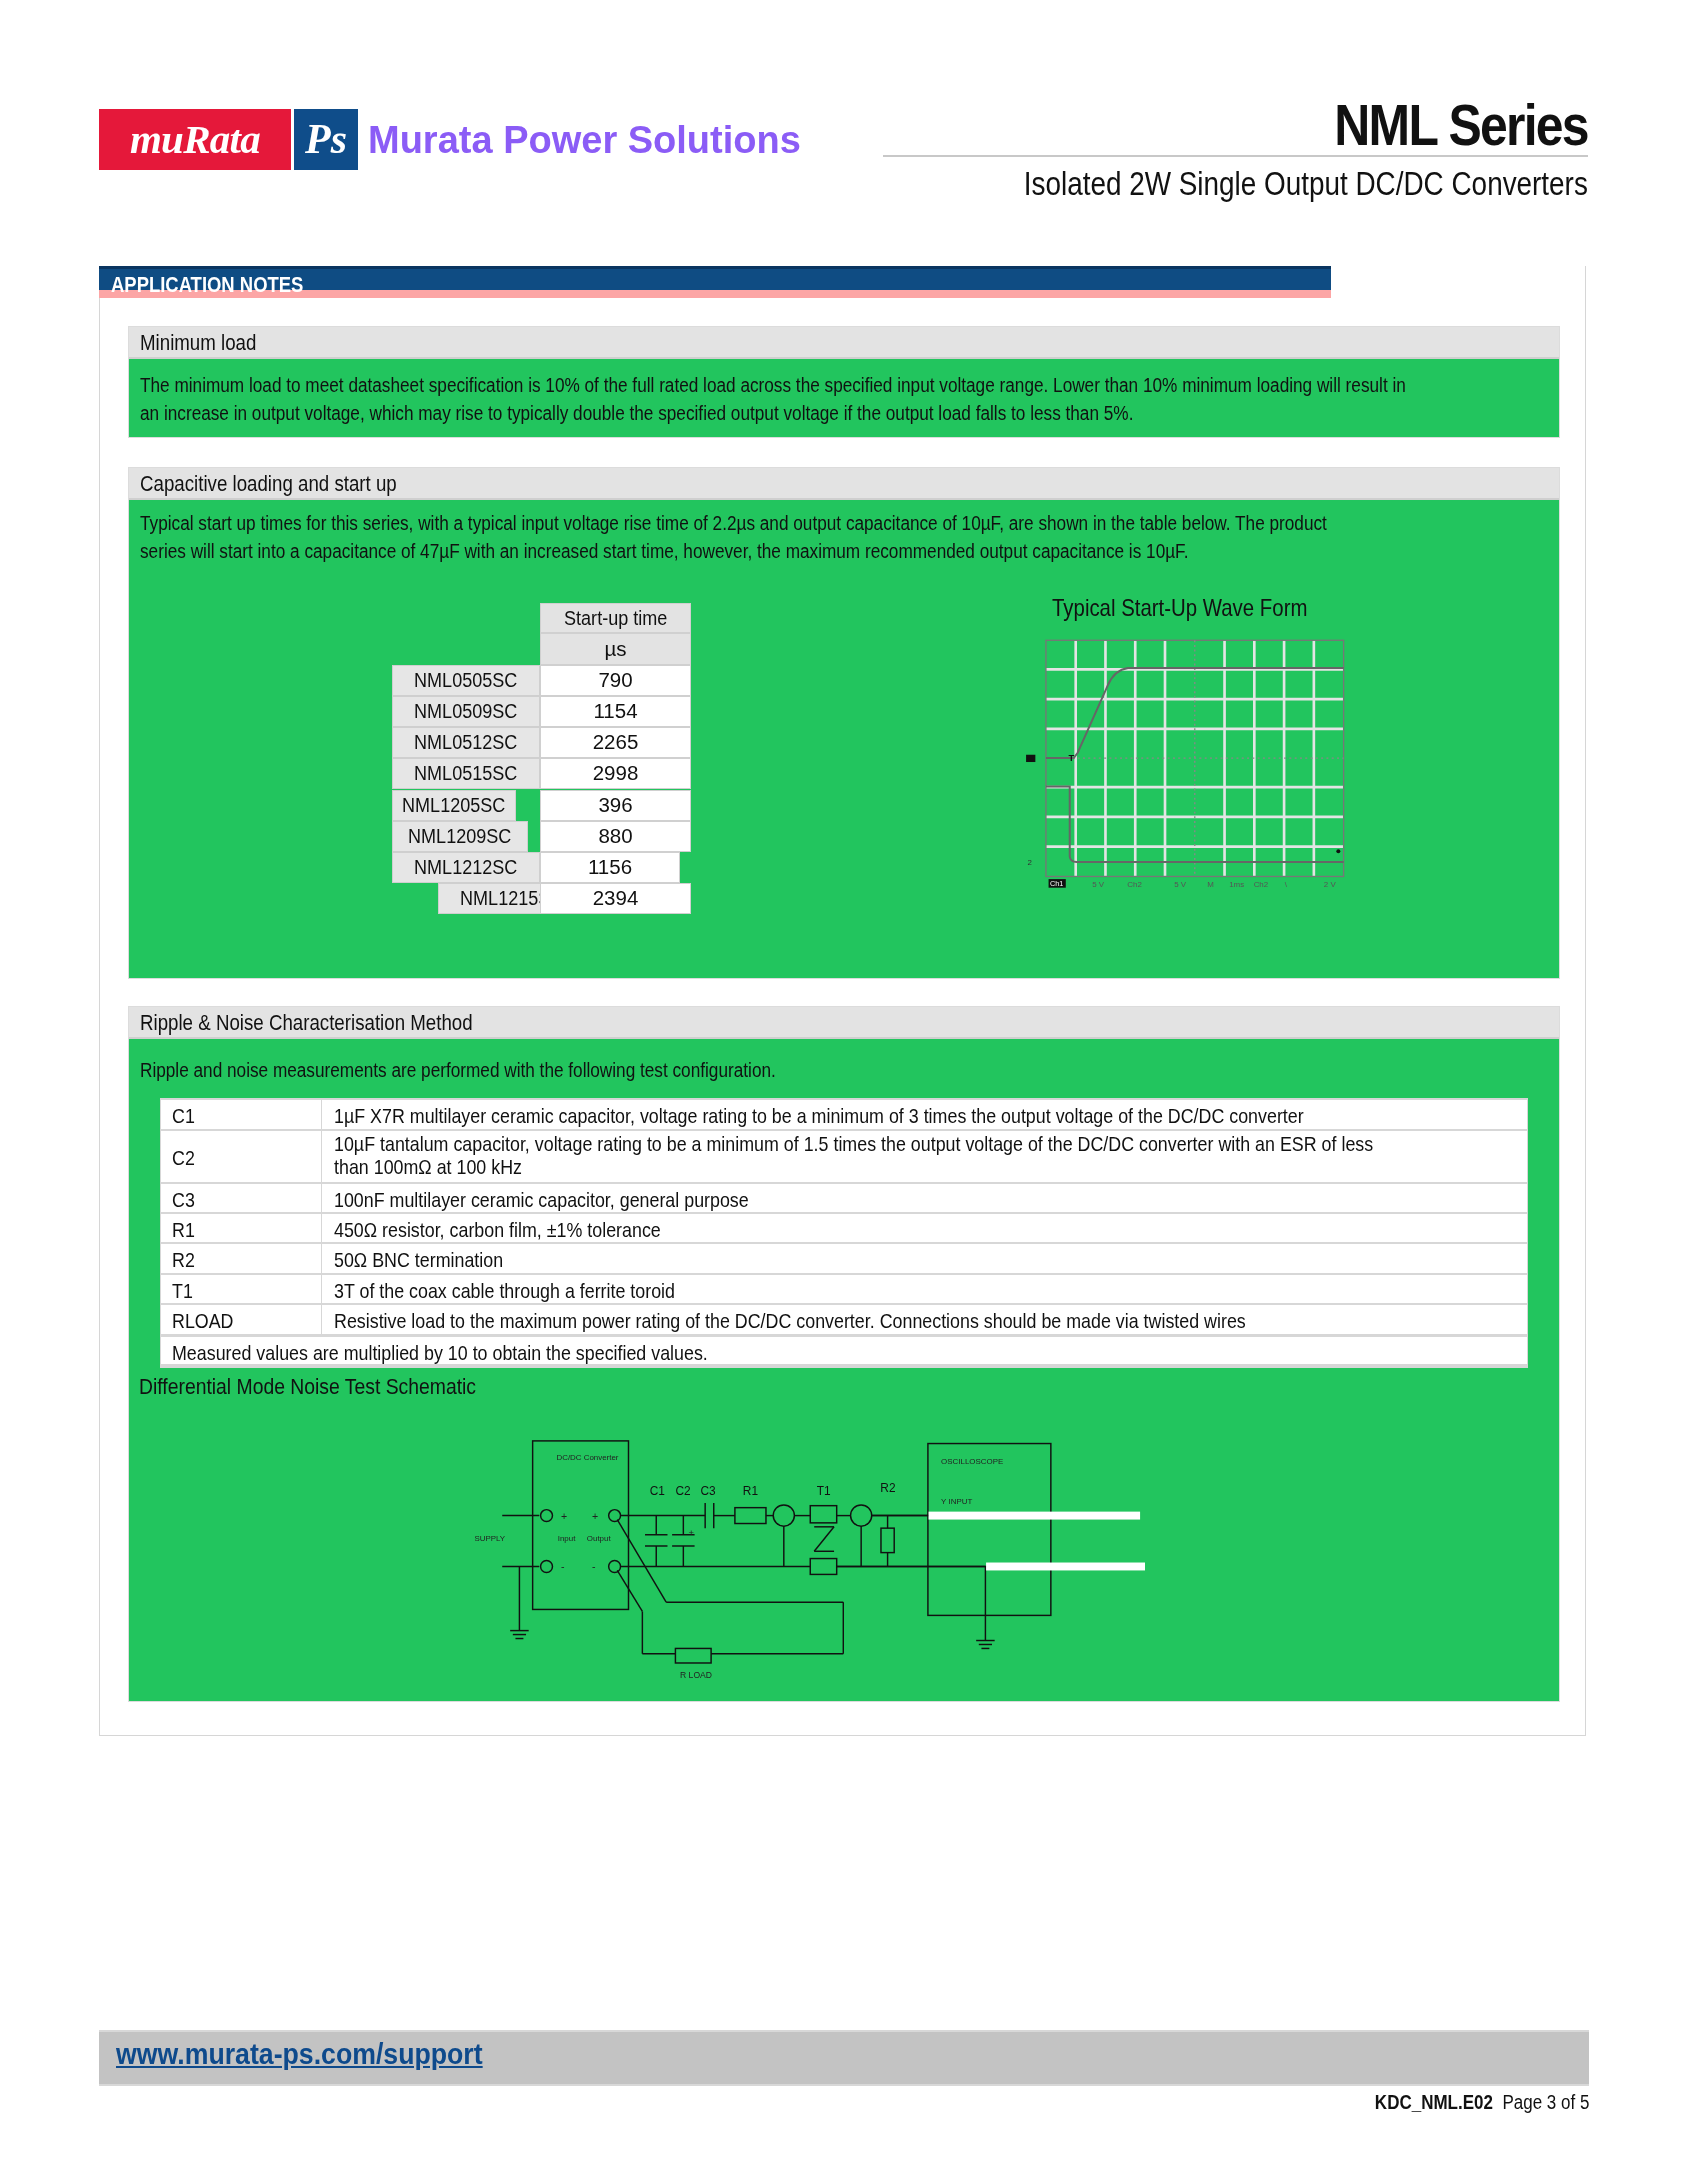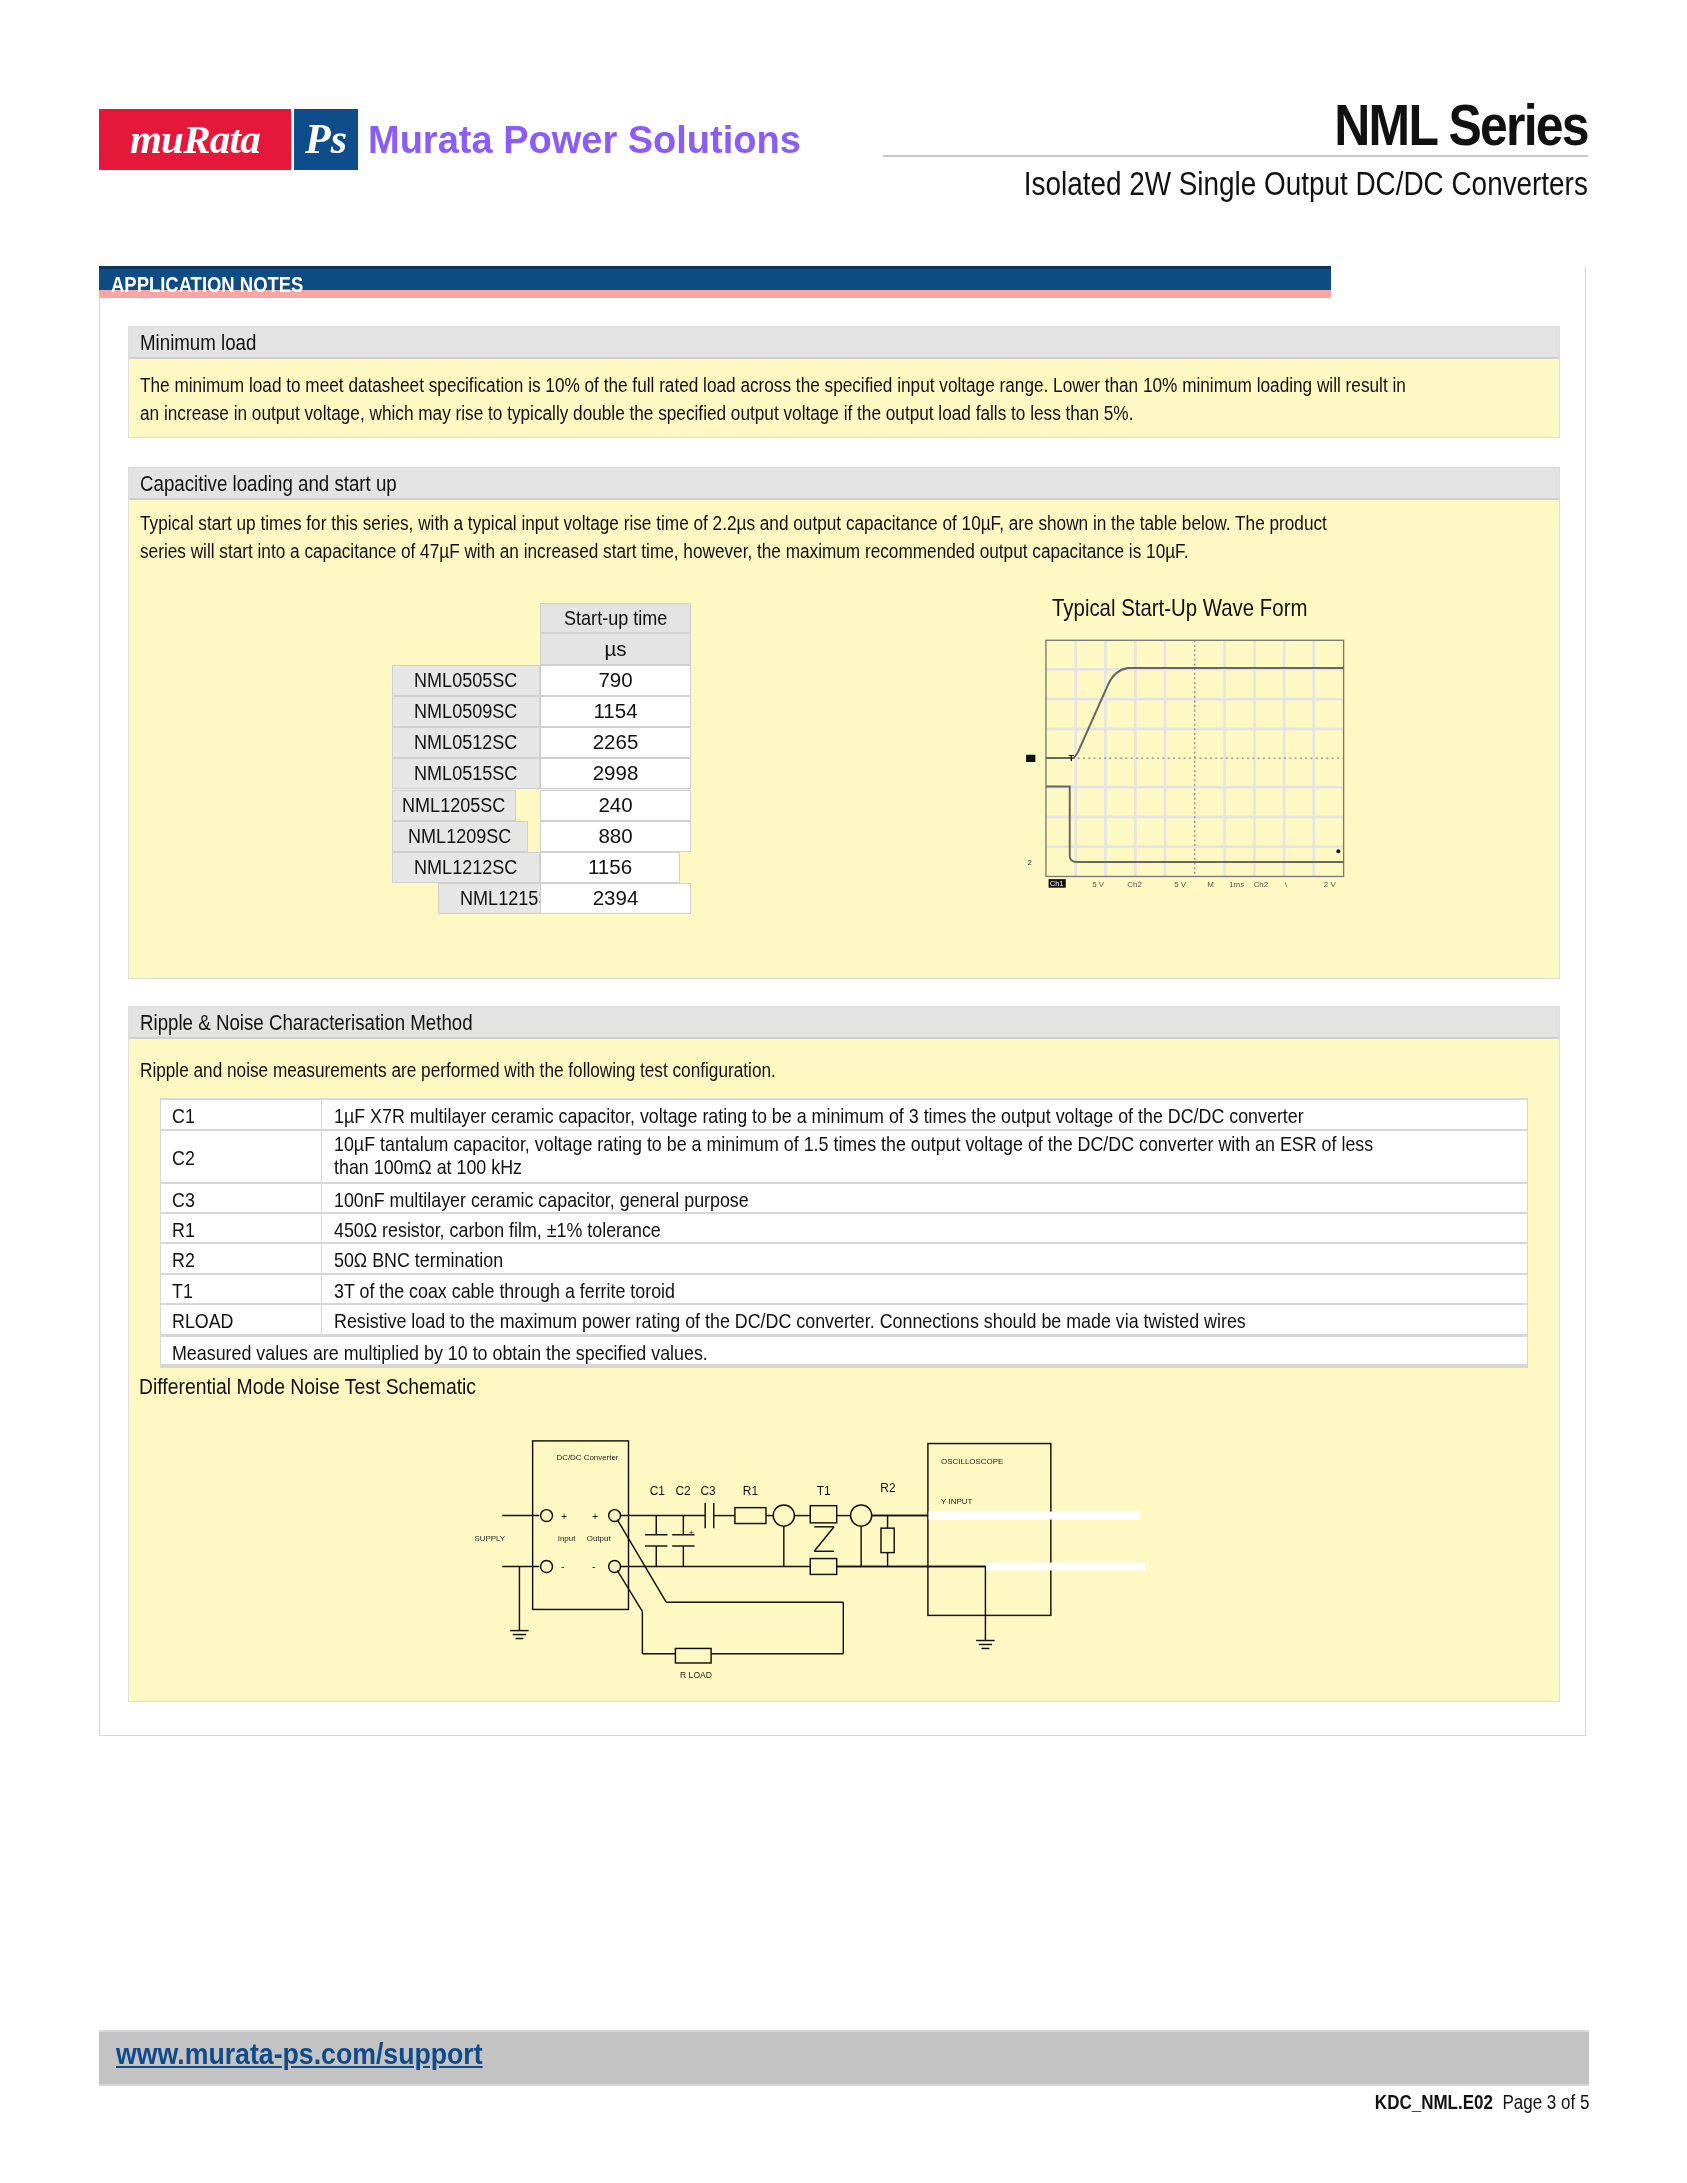--- a/index.html
+++ b/index.html
@@ -9,21 +9,21 @@
   .logo-red{left:99px;top:109px;width:192px;height:61px;background:#e5183a;color:#fff;font-family:"Liberation Serif",serif;font-style:italic;font-weight:bold;font-size:41px;line-height:61px;text-align:center;letter-spacing:-0.7px;}
   .logo-blue{left:294px;top:109px;width:64px;height:61px;background:#0f4d8a;color:#fff;font-family:"Liberation Serif",serif;font-style:italic;font-weight:bold;font-size:42px;line-height:61px;text-align:center;}
   .brand{left:368px;top:114px;font-size:38px;font-weight:bold;color:#8b5cf6;white-space:nowrap;letter-spacing:0px;line-height:53px;}
   .series{right:99px;top:91px;font-size:58px;font-weight:bold;color:#111;letter-spacing:-2px;transform:scaleX(0.86);transform-origin:right top;white-space:nowrap;}
   .hdr-rule{left:883px;top:155px;width:705px;height:2px;background:#c8c8c8;}
   .subtitle{right:99px;top:164px;font-size:34px;color:#111;transform:scaleX(0.82);transform-origin:right top;white-space:nowrap;}
   
   .frame{left:99px;top:266px;width:1487px;height:1470px;border:1.3px solid #d6d6d6;border-top:none;box-sizing:border-box;}
   .appbar{left:99px;top:266px;width:1232px;height:32px;background:#0f4c83;border-top:3.3px solid #0a3560;border-bottom:8px solid #fca5a5;box-sizing:border-box;}
   .appbar span{position:absolute;left:12px;top:2.6px;color:#fff;font-weight:bold;font-size:22.5px;transform:scaleX(0.82);transform-origin:left top;white-space:nowrap;}
-  .panel{position:absolute;border:1.3px solid #dcdcdc;box-sizing:border-box;background:#fef9c3;}
+  .panel{position:absolute;border:1.3px solid #dcdcdc;box-sizing:border-box;background:#22c55e;}
   .panel-h{position:absolute;left:0;top:0;right:0;height:30px;background:#e3e3e3;border-bottom:2.6px solid #cfcfcf;}
   .panel-h span{position:absolute;left:10.6px;top:2.6px;font-size:22px;color:#111;transform:scaleX(0.85);transform-origin:left top;white-space:nowrap;}
   .ptext{position:absolute;font-size:20px;line-height:28.4px;color:#111;transform:scaleX(0.86);transform-origin:left top;white-space:nowrap;}
   
   .st-table{left:392px;top:603px;}
   .st-cell{position:absolute;box-sizing:border-box;font-size:20.5px;text-align:center;color:#111;}
   .st-hd{background:#e3e3e3;border:1.3px solid #d0d0d0;}
   .st-name{background:#e6e6e6;border:1.3px solid #cfcfcf;}
   .st-val{background:#fff;border:1.3px solid #d0d0d0;}
   
@@ -81,21 +81,21 @@
   <div class="st-cell st-name" style="left:0;top:93px;width:148px;height:31px;line-height:28.4px;"><span style="display:inline-block;transform:scaleX(0.88);">NML0509SC</span></div>
   <div class="st-cell st-val" style="left:148px;top:93px;width:151px;height:31px;line-height:28.4px;">1154</div>
 
   <div class="st-cell st-name" style="left:0;top:124px;width:148px;height:31px;line-height:28.4px;"><span style="display:inline-block;transform:scaleX(0.88);">NML0512SC</span></div>
   <div class="st-cell st-val" style="left:148px;top:124px;width:151px;height:31px;line-height:28.4px;">2265</div>
 
   <div class="st-cell st-name" style="left:0;top:155px;width:148px;height:31px;line-height:28.4px;"><span style="display:inline-block;transform:scaleX(0.88);">NML0515SC</span></div>
   <div class="st-cell st-val" style="left:148px;top:155px;width:151px;height:31px;line-height:28.4px;">2998</div>
 
   <div class="st-cell st-name" style="left:0;top:187px;width:124px;height:31px;line-height:28.4px;"><span style="display:inline-block;transform:scaleX(0.88);">NML1205SC</span></div>
-  <div class="st-cell st-val" style="left:148px;top:187px;width:151px;height:31px;line-height:28.4px;">240</div>
+  <div class="st-cell st-val" style="left:148px;top:187px;width:151px;height:31px;line-height:28.4px;">396</div>
 
   <div class="st-cell st-name" style="left:0;top:218px;width:136px;height:31px;line-height:28.4px;"><span style="display:inline-block;transform:scaleX(0.88);">NML1209SC</span></div>
   <div class="st-cell st-val" style="left:148px;top:218px;width:151px;height:31px;line-height:28.4px;">880</div>
 
   <div class="st-cell st-name" style="left:0;top:249px;width:148px;height:31px;line-height:28.4px;"><span style="display:inline-block;transform:scaleX(0.88);">NML1212SC</span></div>
   <div class="st-cell st-val" style="left:148px;top:249px;width:140px;height:31px;line-height:28.4px;">1156</div>
 
   <div class="st-cell st-name" style="left:0;top:280px;width:148px;height:31px;line-height:28.4px;margin-left:46px;"><span style="display:inline-block;transform:scaleX(0.88);">NML1215SC</span></div>
   <div class="st-cell st-val" style="left:148px;top:280px;width:151px;height:31px;line-height:28.4px;">2394</div>
 </div>

